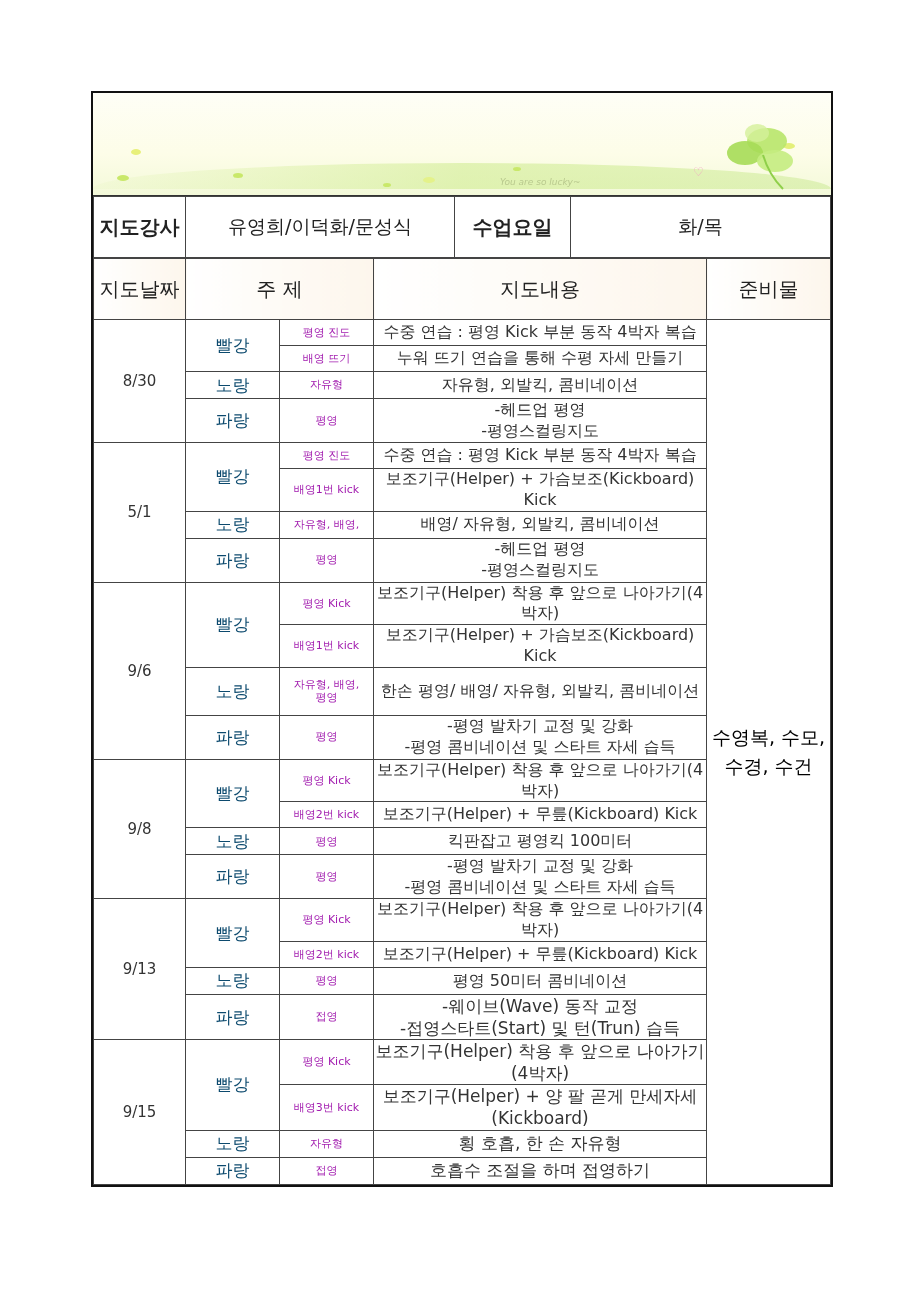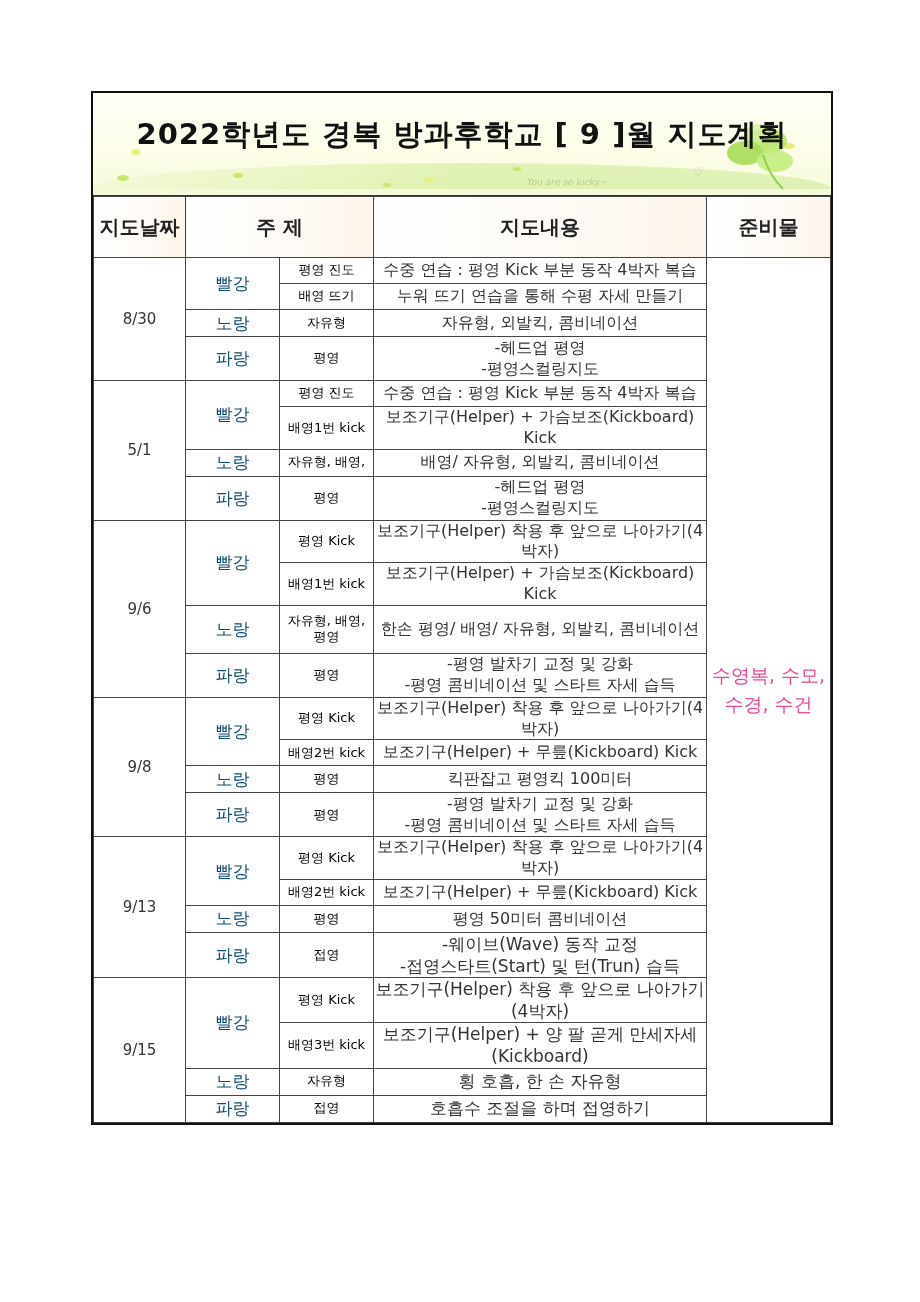--- a/index.html
+++ b/index.html
@@ -5,35 +5,35 @@
   html, body { margin: 0; padding: 0; background: #ffffff; }
   body { width: 920px; height: 1302px; position: relative; font-family: "DejaVu Sans", "Liberation Sans", sans-serif; color: #222; }
   .sheet { position: absolute; left: 91px; top: 91px; width: 742px; border: 2px solid #111; box-sizing: border-box; }
   .banner { position: relative; height: 102px; border-bottom: 1px solid #333; overflow: hidden;
     background: linear-gradient(180deg, #fefef6 0%, #fdfde8 60%, #f3f9d9 100%); }
   .banner-title { position: absolute; left: 0; right: 0; top: 22px; text-align: center; font-size: 29px; font-weight: bold; color: #111; letter-spacing: 1px; z-index: 2; }
   .swoosh { position: absolute; left: 0; right: 0; bottom: 6px; height: 26px; z-index: 1;
     background: linear-gradient(90deg, rgba(230,245,190,0.2), rgba(205,235,140,0.55) 50%, rgba(180,225,110,0.35)); border-radius: 50% 50% 0 0 / 100% 100% 0 0; }
   .dot { position: absolute; border-radius: 50%; background: #c9e86a; z-index: 1; }
   .clover { position: absolute; right: 32px; top: 26px; width: 90px; height: 72px; z-index: 1; }
-  .lucky { position: absolute; left: 434px; bottom: 8px; font-size: 9px; color: #b9c98e; font-style: italic; z-index: 1; }
+  .lucky { position: absolute; left: 407px; bottom: 8px; font-size: 9px; color: #b9c98e; font-style: italic; z-index: 1; }
   .heart { position: absolute; left: 600px; top: 72px; color: #f0a8c0; font-size: 12px; z-index: 1; }
 
   table { border-collapse: collapse; width: 100%; table-layout: fixed; }
   td { border: 1px solid #444; text-align: center; vertical-align: middle; padding: 0; }
   .info td { height: 60px; font-size: 19px; }
   .info .lbl { font-weight: bold; font-size: 20px; }
-  .colhead td { height: 60px; font-weight: bold; font-size: 20px;
+  .colhead td { height: 60px; font-weight: normal; font-size: 20px;
     background: linear-gradient(90deg, #ffffff 0%, #fdf6ec 100%); }
   .date { font-size: 15px; color: #333; }
   .color { font-size: 17px; color: #0c4a6e; }
-  .topic { font-size: 13px; color: #000000; line-height: 1.25; }
+  .topic { font-size: 11px; color: #a21caf; line-height: 1.25; }
   .content { font-size: 16px; color: #333; line-height: 1.3; }
   .content.small { font-size: 17px; }
-  .prep { font-size: 19px; color: #ec4899; line-height: 1.5; }
+  .prep { font-size: 19px; color: #000000; line-height: 1.5; }
   .r1 { height: 26px; }
   .r2 { height: 26px; }
   .r3 { height: 27px; }
   .r4 { height: 44px; }
   .r3tall { height: 48px; }
 </style>
 </head>
 <body>
 
 <div class="sheet">
@@ -48,31 +48,36 @@
     <div class="dot" style="left:690px;top:50px;width:12px;height:6px;background:#e4f07a;"></div>
     <div class="lucky">You are so lucky~</div>
     <div class="heart">♡</div>
     <svg class="clover" viewBox="0 0 90 72">
       <ellipse cx="58" cy="22" rx="20" ry="13" fill="#b8e66a" opacity="0.9"></ellipse>
       <ellipse cx="36" cy="34" rx="18" ry="12" fill="#a6dc56" opacity="0.9"></ellipse>
       <ellipse cx="66" cy="42" rx="18" ry="11" fill="#c4ec80" opacity="0.9"></ellipse>
       <ellipse cx="48" cy="14" rx="12" ry="9" fill="#d4f09a" opacity="0.8"></ellipse>
       <path d="M54 36 Q60 56 74 70" stroke="#8fcf4a" stroke-width="2" fill="none"></path>
     </svg>
-    <div class="banner-title">2022학년도 경복 방과후학교 [ 9 ]월 지도계획</div>
   </div>
 
   <table class="info">
     <colgroup>
       <col style="width:92px">
         <col style="width:269px">
         <col style="width:116px">
         <col>
     </colgroup>
     <tbody>
+    <tr>
+      <td class="lbl">지도강사</td>
+      <td>유영희/이덕화/문성식</td>
+      <td class="lbl">수업요일</td>
+      <td>화/목</td>
+    </tr>
   </tbody>
     </table>
 
   <table>
     <colgroup>
       <col style="width:92px">
         <col style="width:94px">
         <col style="width:94px">
         <col style="width:333px">
         <col>

